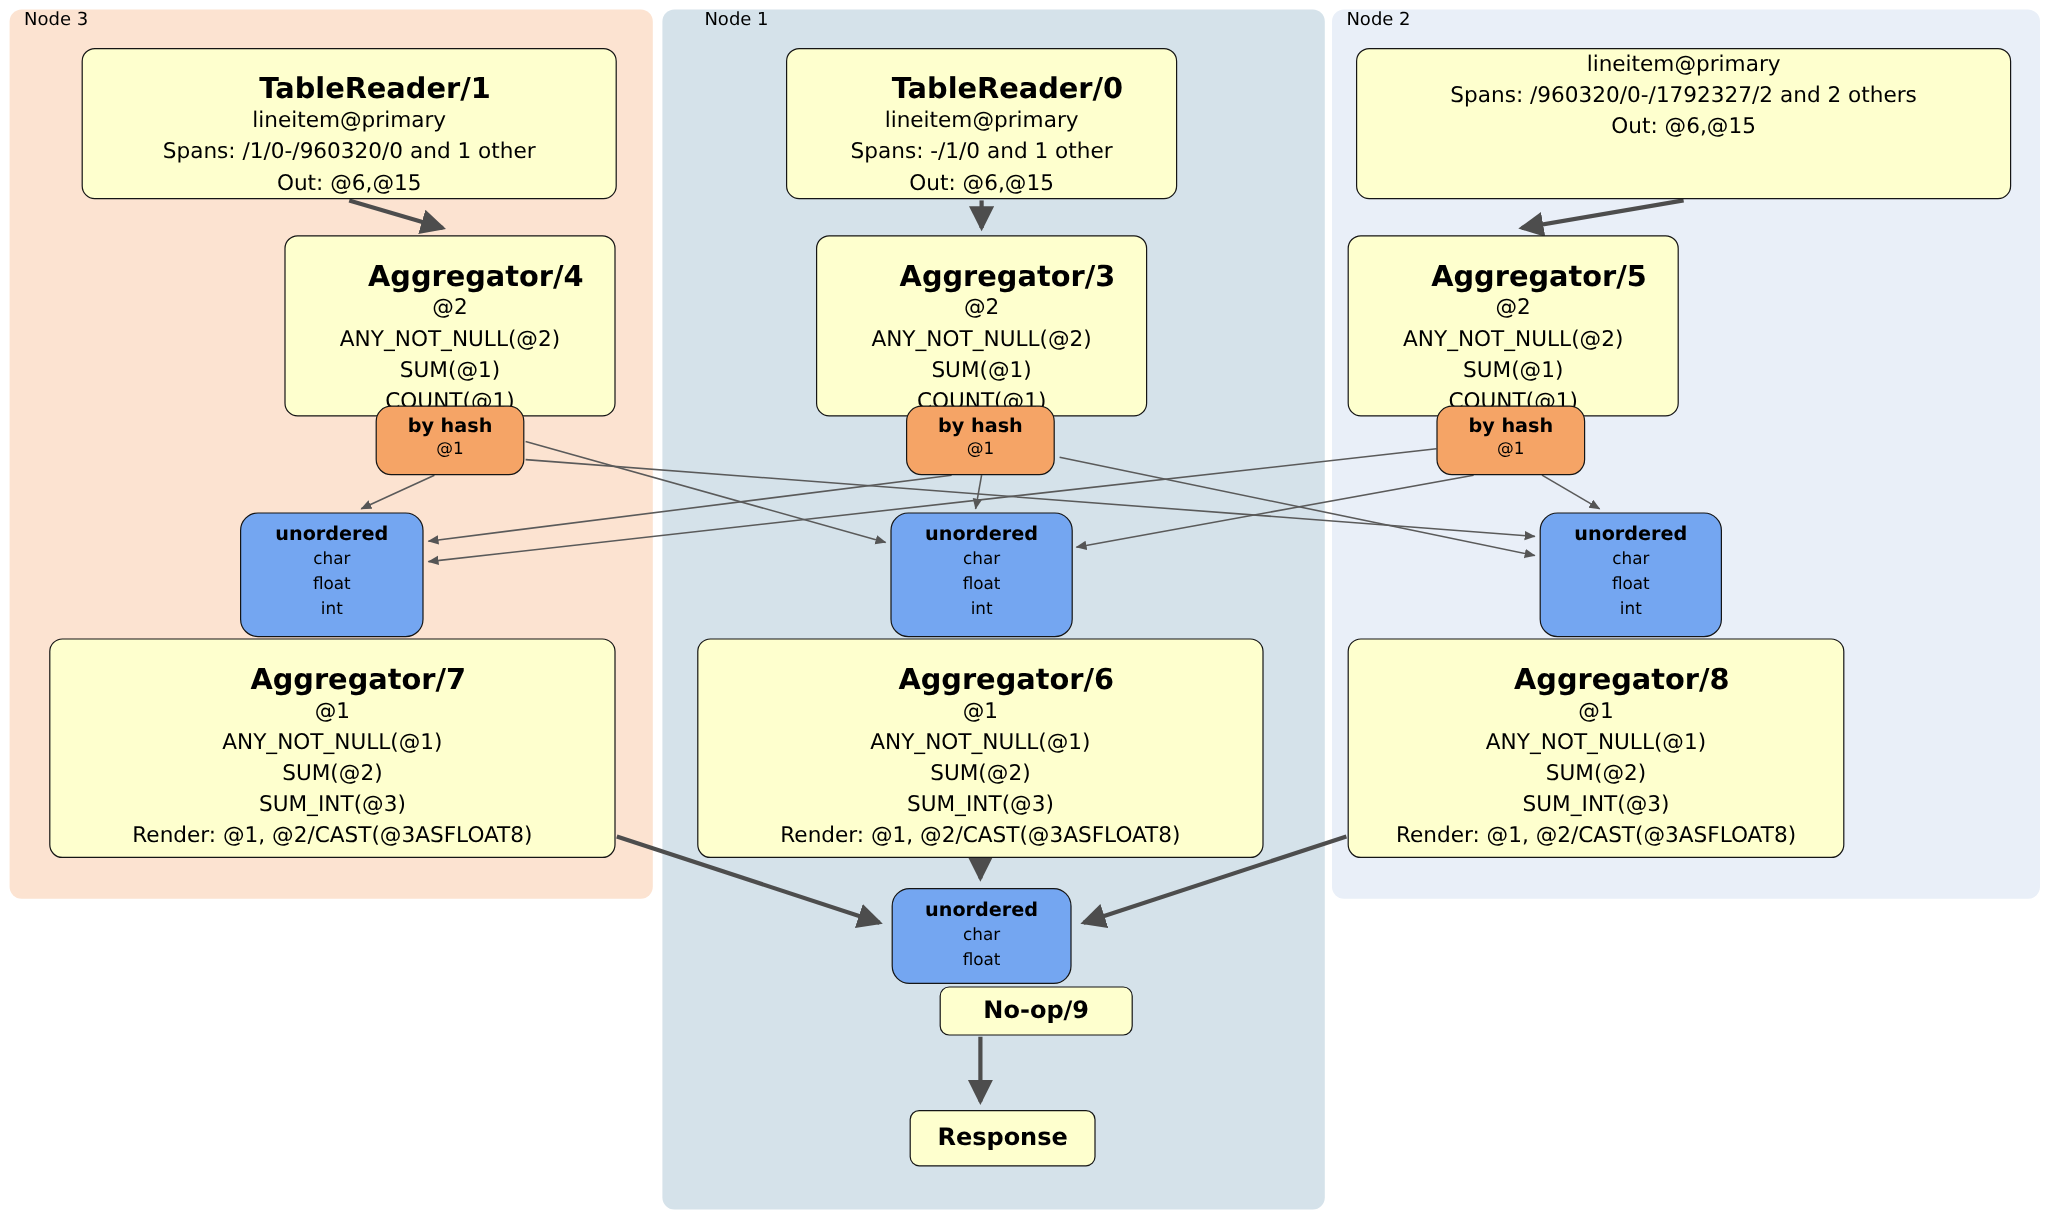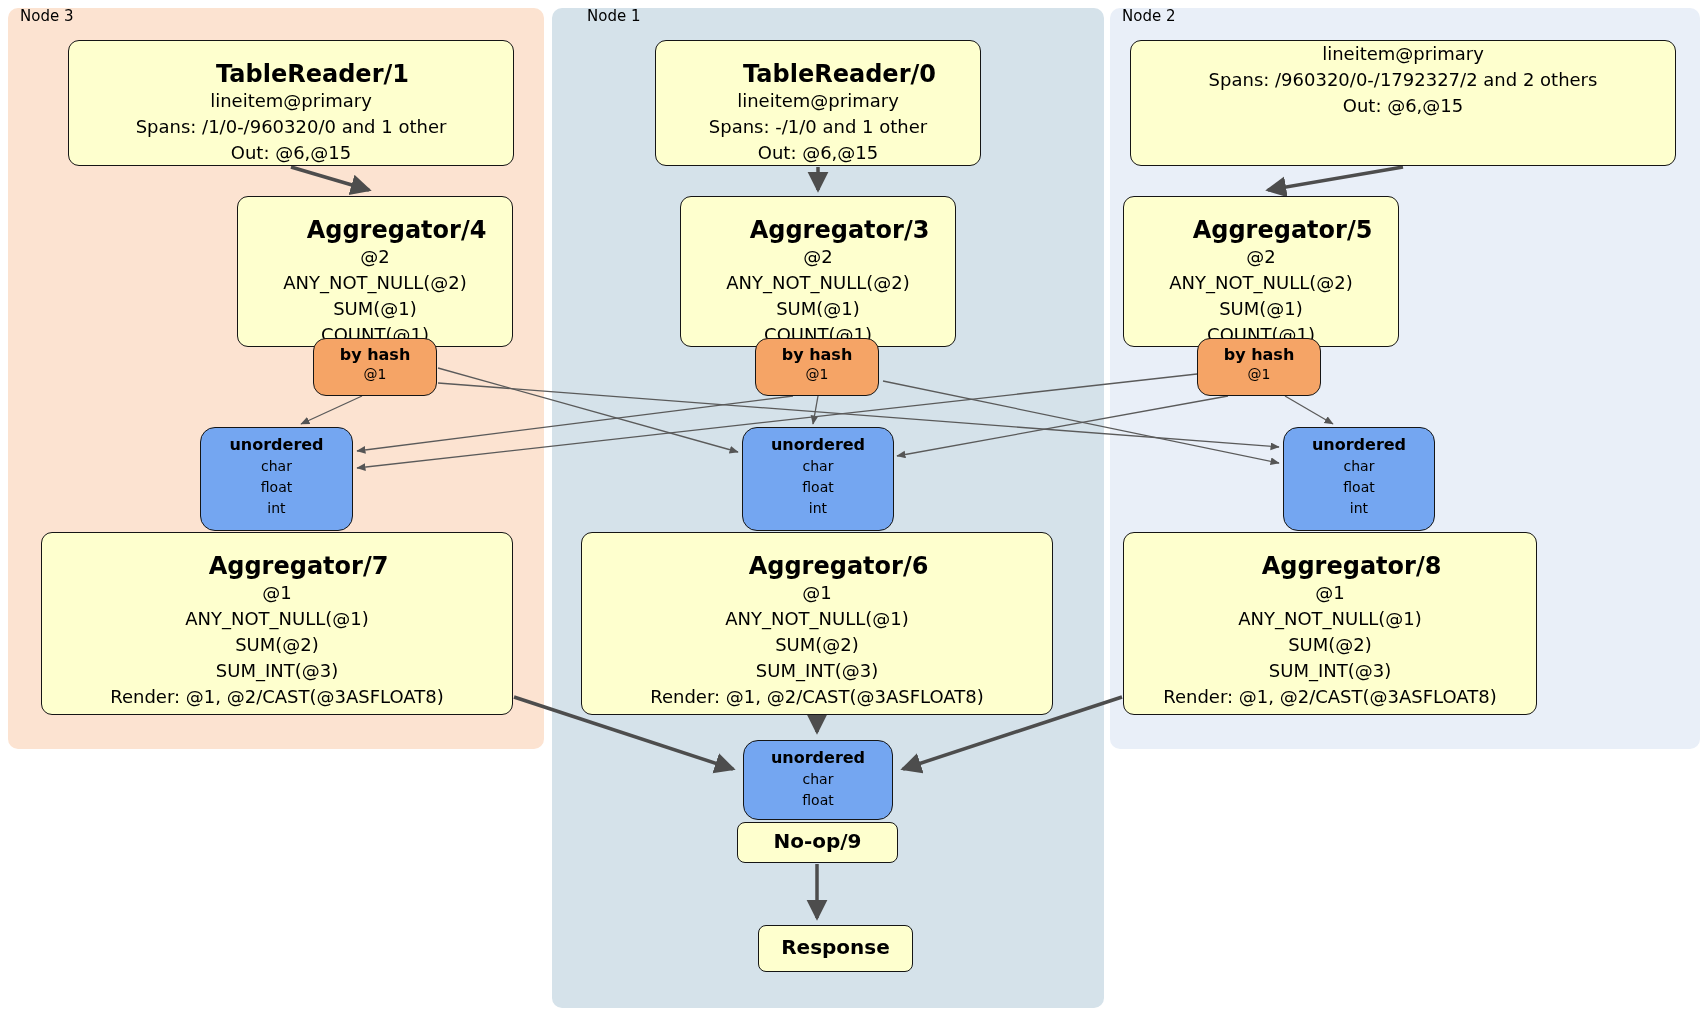--- a/index.html
+++ b/index.html
@@ -11,21 +11,21 @@
   .proc{background:#feffce;border-radius:11px;z-index:4;}
   .router{background:#f5a466;border-radius:13px;z-index:6;}
   .sync{background:#74a6f1;border-radius:15px;z-index:6;}
   .t{font-weight:bold;font-size:24px;line-height:27px;padding-top:20px;margin-left:43px;}
   .l{font-size:18px;line-height:26px;white-space:nowrap;}
   .rt{font-weight:bold;font-size:16px;line-height:21px;padding-top:5px;}
   .rl{font-size:14px;line-height:18px;}
   .st{font-weight:bold;font-size:16px;line-height:22px;padding-top:6px;}
   .sl{font-size:14px;line-height:21px;}
   .bigt{font-weight:bold;font-size:20px;}
-  .noop-t{line-height:37px;}
+  .noop-t{line-height:37px;margin-left:46px;}
   .resp-t{line-height:42px;}
   svg.edges{position:absolute;left:0;top:0;z-index:3;pointer-events:none;}
 </style>
 </head>
 <body>
 
 <div id="stage">
 
   <div class="panel" style="left:8px;top:8px;width:536px;height:741px;background:#fce3d1;"></div>
   <div class="panel" style="left:552px;top:8px;width:552px;height:1000px;background:#d5e2ea;"></div>

